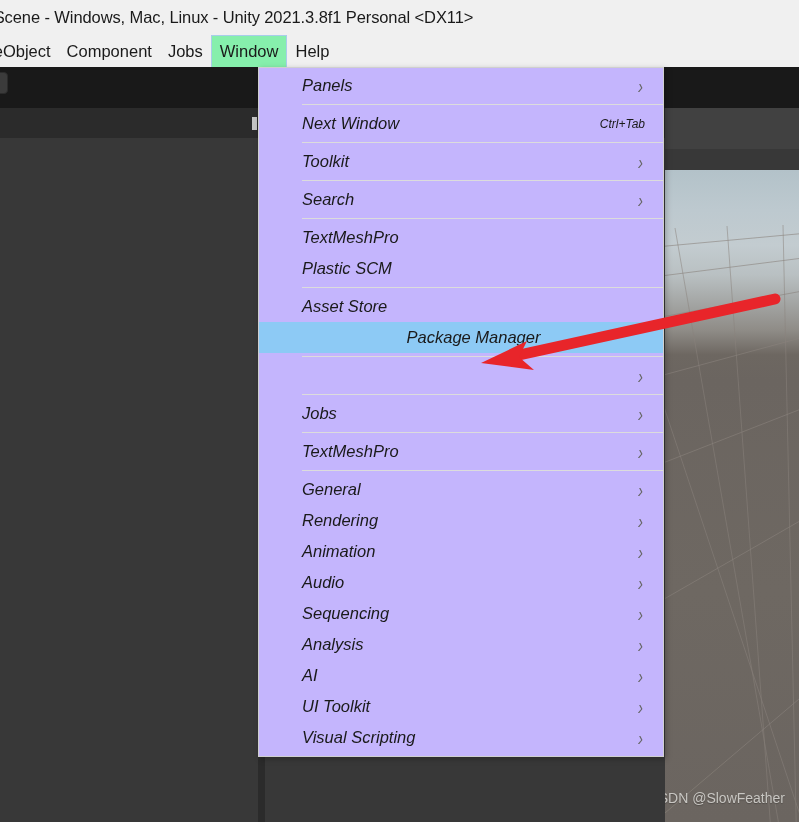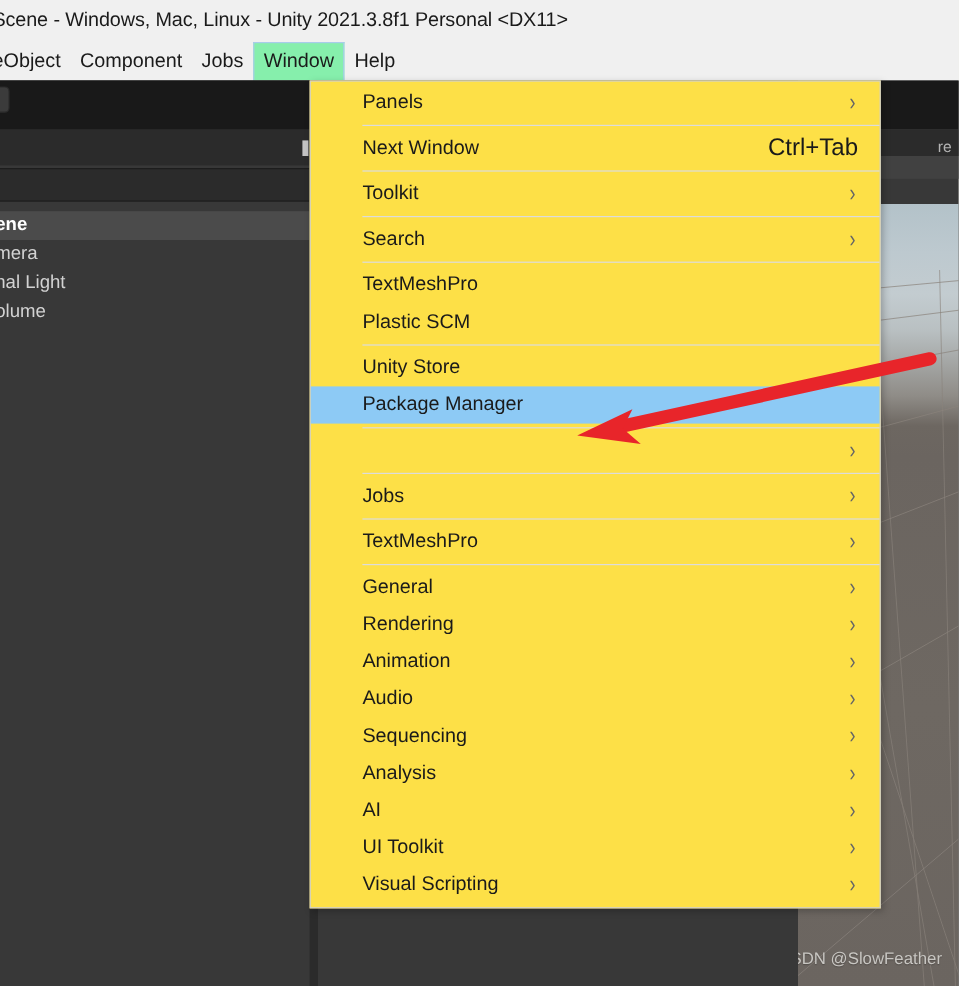--- a/index.html
+++ b/index.html
@@ -207,46 +207,48 @@
     position: absolute;
     left: 258px; top: 67px;
     width: 7px; height: 755px;
     background: #2b2b2b;
   }
 
   
   .dropdown {
     position: absolute;
     left: 258px; top: 67px;
-    width: 476px;
-    background: #fde047;
+    width: 406px;
+    background: #c4b5fd;
     border: 1px solid #cfcfcf;
     box-shadow: 2px 2px 6px rgba(0,0,0,0.25);
     padding: 2px 0 3px 0;
     z-index: 40;
+    font-style: italic;
   }
   .menu-item {
     position: relative;
     height: 31px;
     display: flex;
     align-items: center;
     padding-left: 43px;
     padding-right: 18px;
     font-size: 16.5px;
     color: #1a1a1a;
     white-space: nowrap;
     cursor: default;
   }
   .menu-item.highlight {
     background: #8dcaf5;
+    justify-content: center;
   }
   .menu-label { flex: 0 0 auto; }
   .menu-shortcut {
     margin-left: auto;
-    font-size: 20px;
+    font-size: 12px;
     color: #1a1a1a;
   }
   .menu-arrow {
     margin-left: auto;
     font-size: 15px;
     color: #666;
     line-height: 1;
     transform: scaleY(1.35);
     padding-right: 2px;
   }
@@ -284,47 +286,27 @@
 
   <div class="editor-body">
 
     <div class="unity-toolbar">
       <div class="toolbar-btn-edge"></div>
     </div>
 
     <div class="panel-tabrow"></div>
     <div class="tab-scroll-nub"></div>
 
-    <div class="hierarchy">
-      <div class="hierarchy-searchrow"></div>
-      <div class="hier-list" id="hier-list">
-          <div class="hier-row selected">
-            <span class="hier-label">ene</span>
-          </div>
-          <div class="hier-row">
-            <span class="hier-label">mera</span>
-          </div>
-          <div class="hier-row">
-            <span class="hier-label">nal Light</span>
-          </div>
-          <div class="hier-row">
-            <span class="hier-label">olume</span>
-          </div>
-        </div>
-    </div>
 
     <div class="panel-divider" style="left:258px; top:0; height:755px;"></div>
   </div>
 
   <div class="scene-view">
     <div class="scene-toolbar"></div>
     <div class="scene-tabrow"></div>
-    <div class="scene-tabrow-top">
-      <div class="panel-tab-label">re</div>
-    </div>
     <div class="scene-canvas">
       <svg class="scene-grid" viewBox="0 0 134 652" preserveAspectRatio="none">
         <g stroke="#8a837c" stroke-width="0.7" fill="none" opacity="0.85">
           <path d="M -20 78 L 154 62"></path>
           <path d="M -20 108 L 154 86"></path>
           <path d="M -20 150 L 154 118"></path>
           <path d="M -20 210 L 154 163"></path>
           <path d="M -20 300 L 154 232"></path>
           <path d="M -20 440 L 154 340"></path>
           <path d="M -20 660 L 154 512"></path>
@@ -363,21 +345,21 @@
       </div>
       <div class="menu-sep"></div>
       <div class="menu-item">
         <span class="menu-label">TextMeshPro</span>
       </div>
       <div class="menu-item">
         <span class="menu-label">Plastic SCM</span>
       </div>
       <div class="menu-sep"></div>
       <div class="menu-item">
-        <span class="menu-label">Unity Store</span>
+        <span class="menu-label">Asset Store</span>
       </div>
       <div class="menu-item highlight">
         <span class="menu-label">Package Manager</span>
       </div>
       <div class="menu-sep"></div>
       <div class="menu-item">
         <span class="menu-arrow">›</span>
       </div>
       <div class="menu-sep"></div>
       <div class="menu-item">

